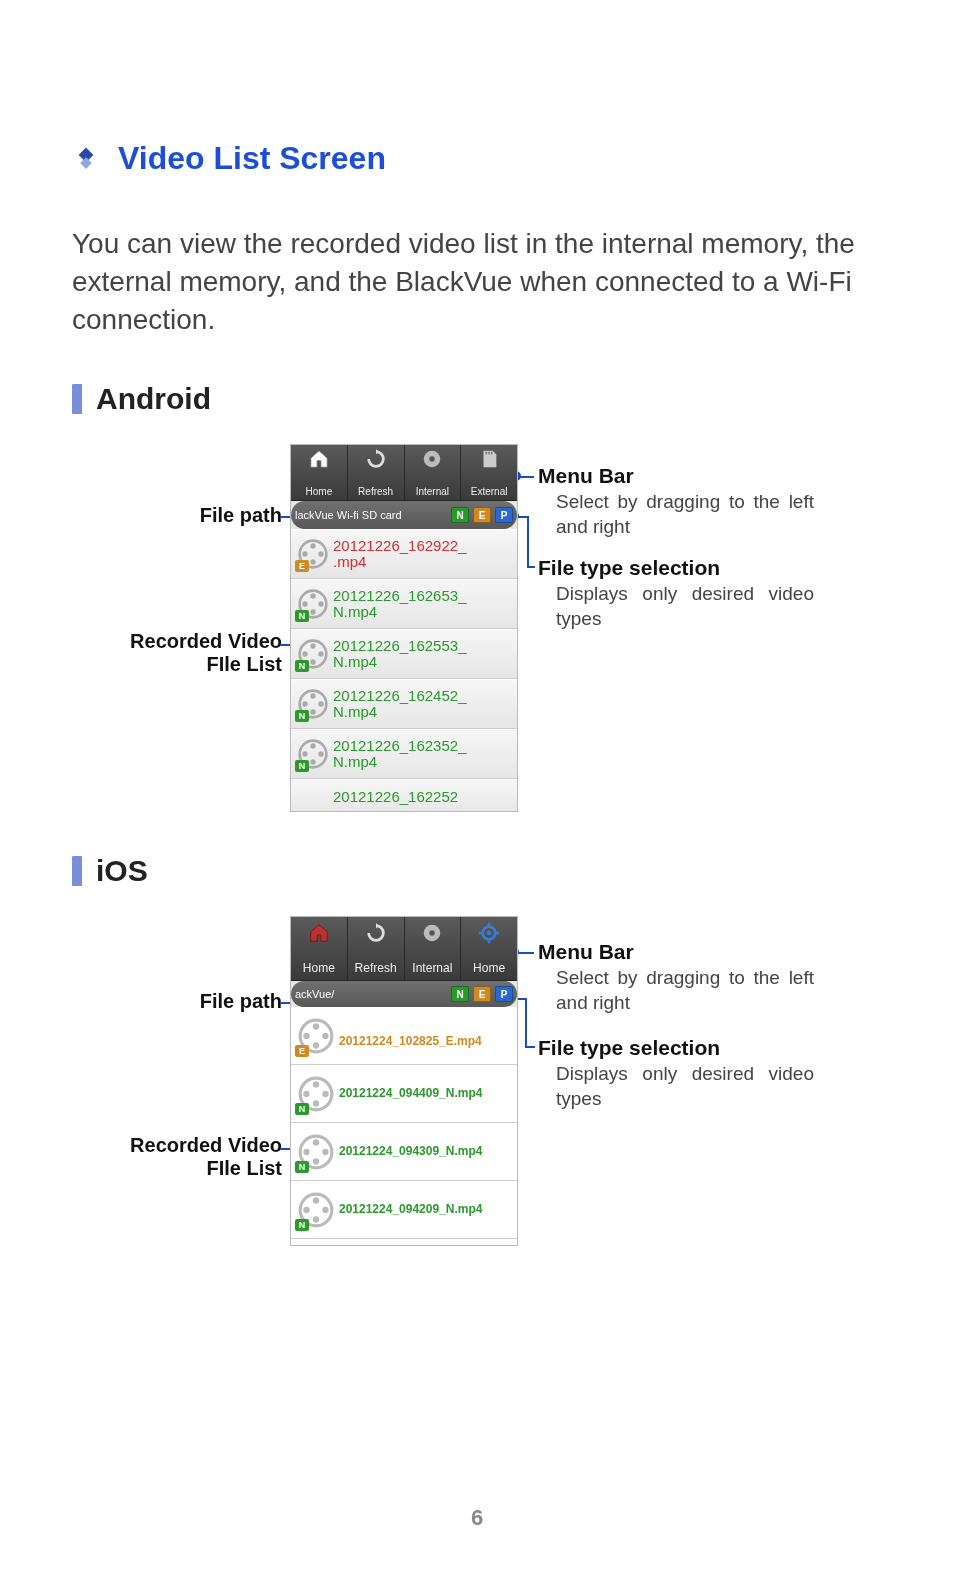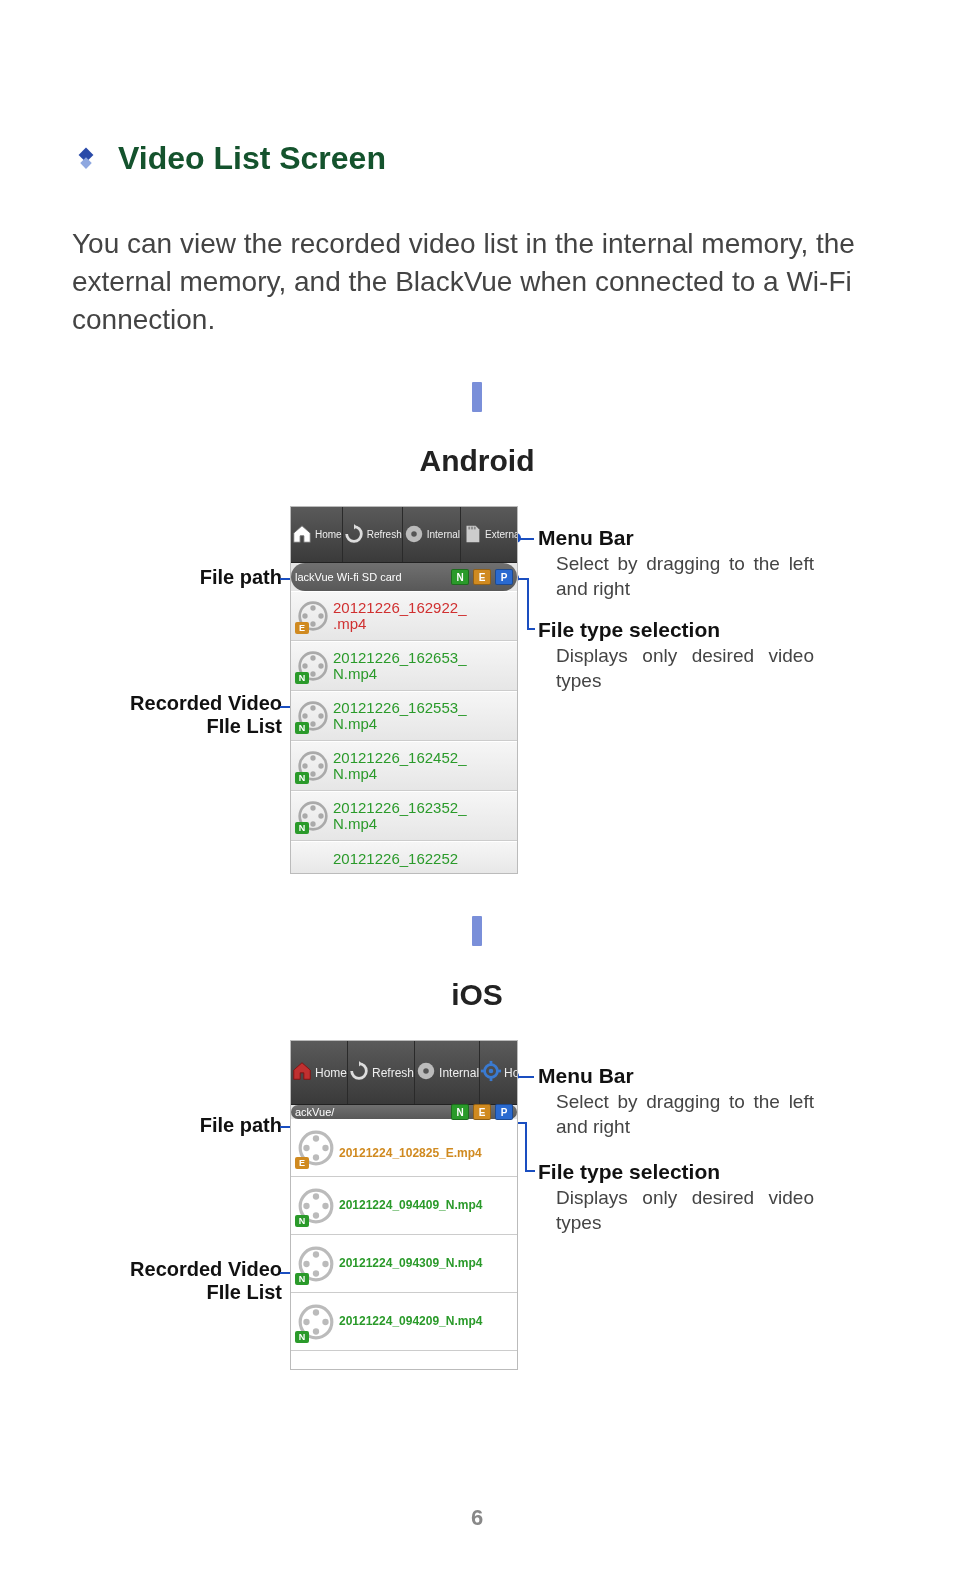--- a/index.html
+++ b/index.html
@@ -8,38 +8,38 @@
     height: 1591px;
     background: #fff;
     font-family: "Myriad Pro", "Segoe UI", Arial, sans-serif;
     color: #333;
     position: relative;
     padding: 140px 72px 0 72px;
   }
   .title-row { display: flex; align-items: center; gap: 18px; margin-bottom: 48px; }
   .title-bullet { width: 28px; height: 28px; position: relative; }
   .title-bullet svg { width: 100%; height: 100%; }
-  .title-text { color: #14532d; font-weight: 700; font-size: 32px; }
+  .title-text { color: #1d4ed8; font-weight: 700; font-size: 32px; }
   .intro { font-size: 28px; color: #444; line-height: 1.35; margin-bottom: 44px; }
-  .os-heading-row { display: flex; align-items: center; gap: 32px; margin-bottom: 28px; flex-direction: column; }
+  .os-heading-row { display: flex; align-items: center; gap: 14px; margin-bottom: 28px; }
   .os-bar { width: 10px; height: 30px; background: #7a8fd9; border-radius: 1px; }
   .os-heading { font-size: 30px; font-weight: 700; color: #222; }
   .diagram { position: relative; height: 370px; margin-bottom: 40px; }
   .phone {
     position: absolute; left: 218px; top: 0; width: 228px; height: 368px;
     background: #e5e5e5; border: 1px solid #bbb; overflow: hidden;
   }
   .menubar {
     display: flex; height: 56px;
     background: linear-gradient(#5a5a5a, #3a3a3a);
     border-bottom: 1px solid #222;
   }
   .menubar .tab {
-    flex: 1; display: flex; flex-direction: row; align-items: center; justify-content: center;
-    color: #eee; font-size: 10px; gap: 2px; border-right: 1px solid #2a2a2a;
+    flex: 1; display: flex; flex-direction: column; align-items: center; justify-content: center;
+    color: #eee; font-size: 10px; gap: 14px; border-right: 1px solid #2a2a2a;
   }
   .menubar .tab:last-child { border-right: none; }
   .icon-home svg, .icon-refresh svg, .icon-disc svg, .icon-sd svg, .icon-gear svg { width: 22px; height: 22px; }
   .pathbar {
     display: flex; align-items: center; height: 28px;
     background: linear-gradient(#707070, #585858);
     padding: 0 4px; gap: 4px; border-radius: 14px;
   }
   .pathbar .path { flex: 1; color: #fff; font-size: 11px; white-space: nowrap; overflow: hidden; }
   .chip {
@@ -69,21 +69,21 @@
   .fname { font-size: 15px; line-height: 1.1; }
   .fname.two { display: flex; flex-direction: column; }
   .fname.red { color: #d03030; }
   .fname.green { color: #2a9a2a; }
   .fname.orange { color: #d08a20; margin-top: 12px; }
   .fname.small { font-size: 13px; font-weight: 700; }
   .frow.partial { height: 36px; overflow: hidden; }
   
   .phone.ios .menubar { height: 64px; }
   .phone.ios .menubar .tab { font-size: 12px; }
-  .phone.ios .pathbar { height: 14px; }
+  .phone.ios .pathbar { height: 26px; }
   .phone.ios .frow { height: 58px; background: #fff; border-top: none; }
   .phone.ios .reel { width: 38px; height: 38px; }
   .phone.ios .fname.small { font-size: 12px; }
   .phone.ios { height: 330px; }
   .diagram.ios { height: 340px; }
   
   .callout-label {
     position: absolute; font-weight: 700; font-size: 20px; text-align: right; color: #111;
   }
   .callout-label.left { right: 600px; }

